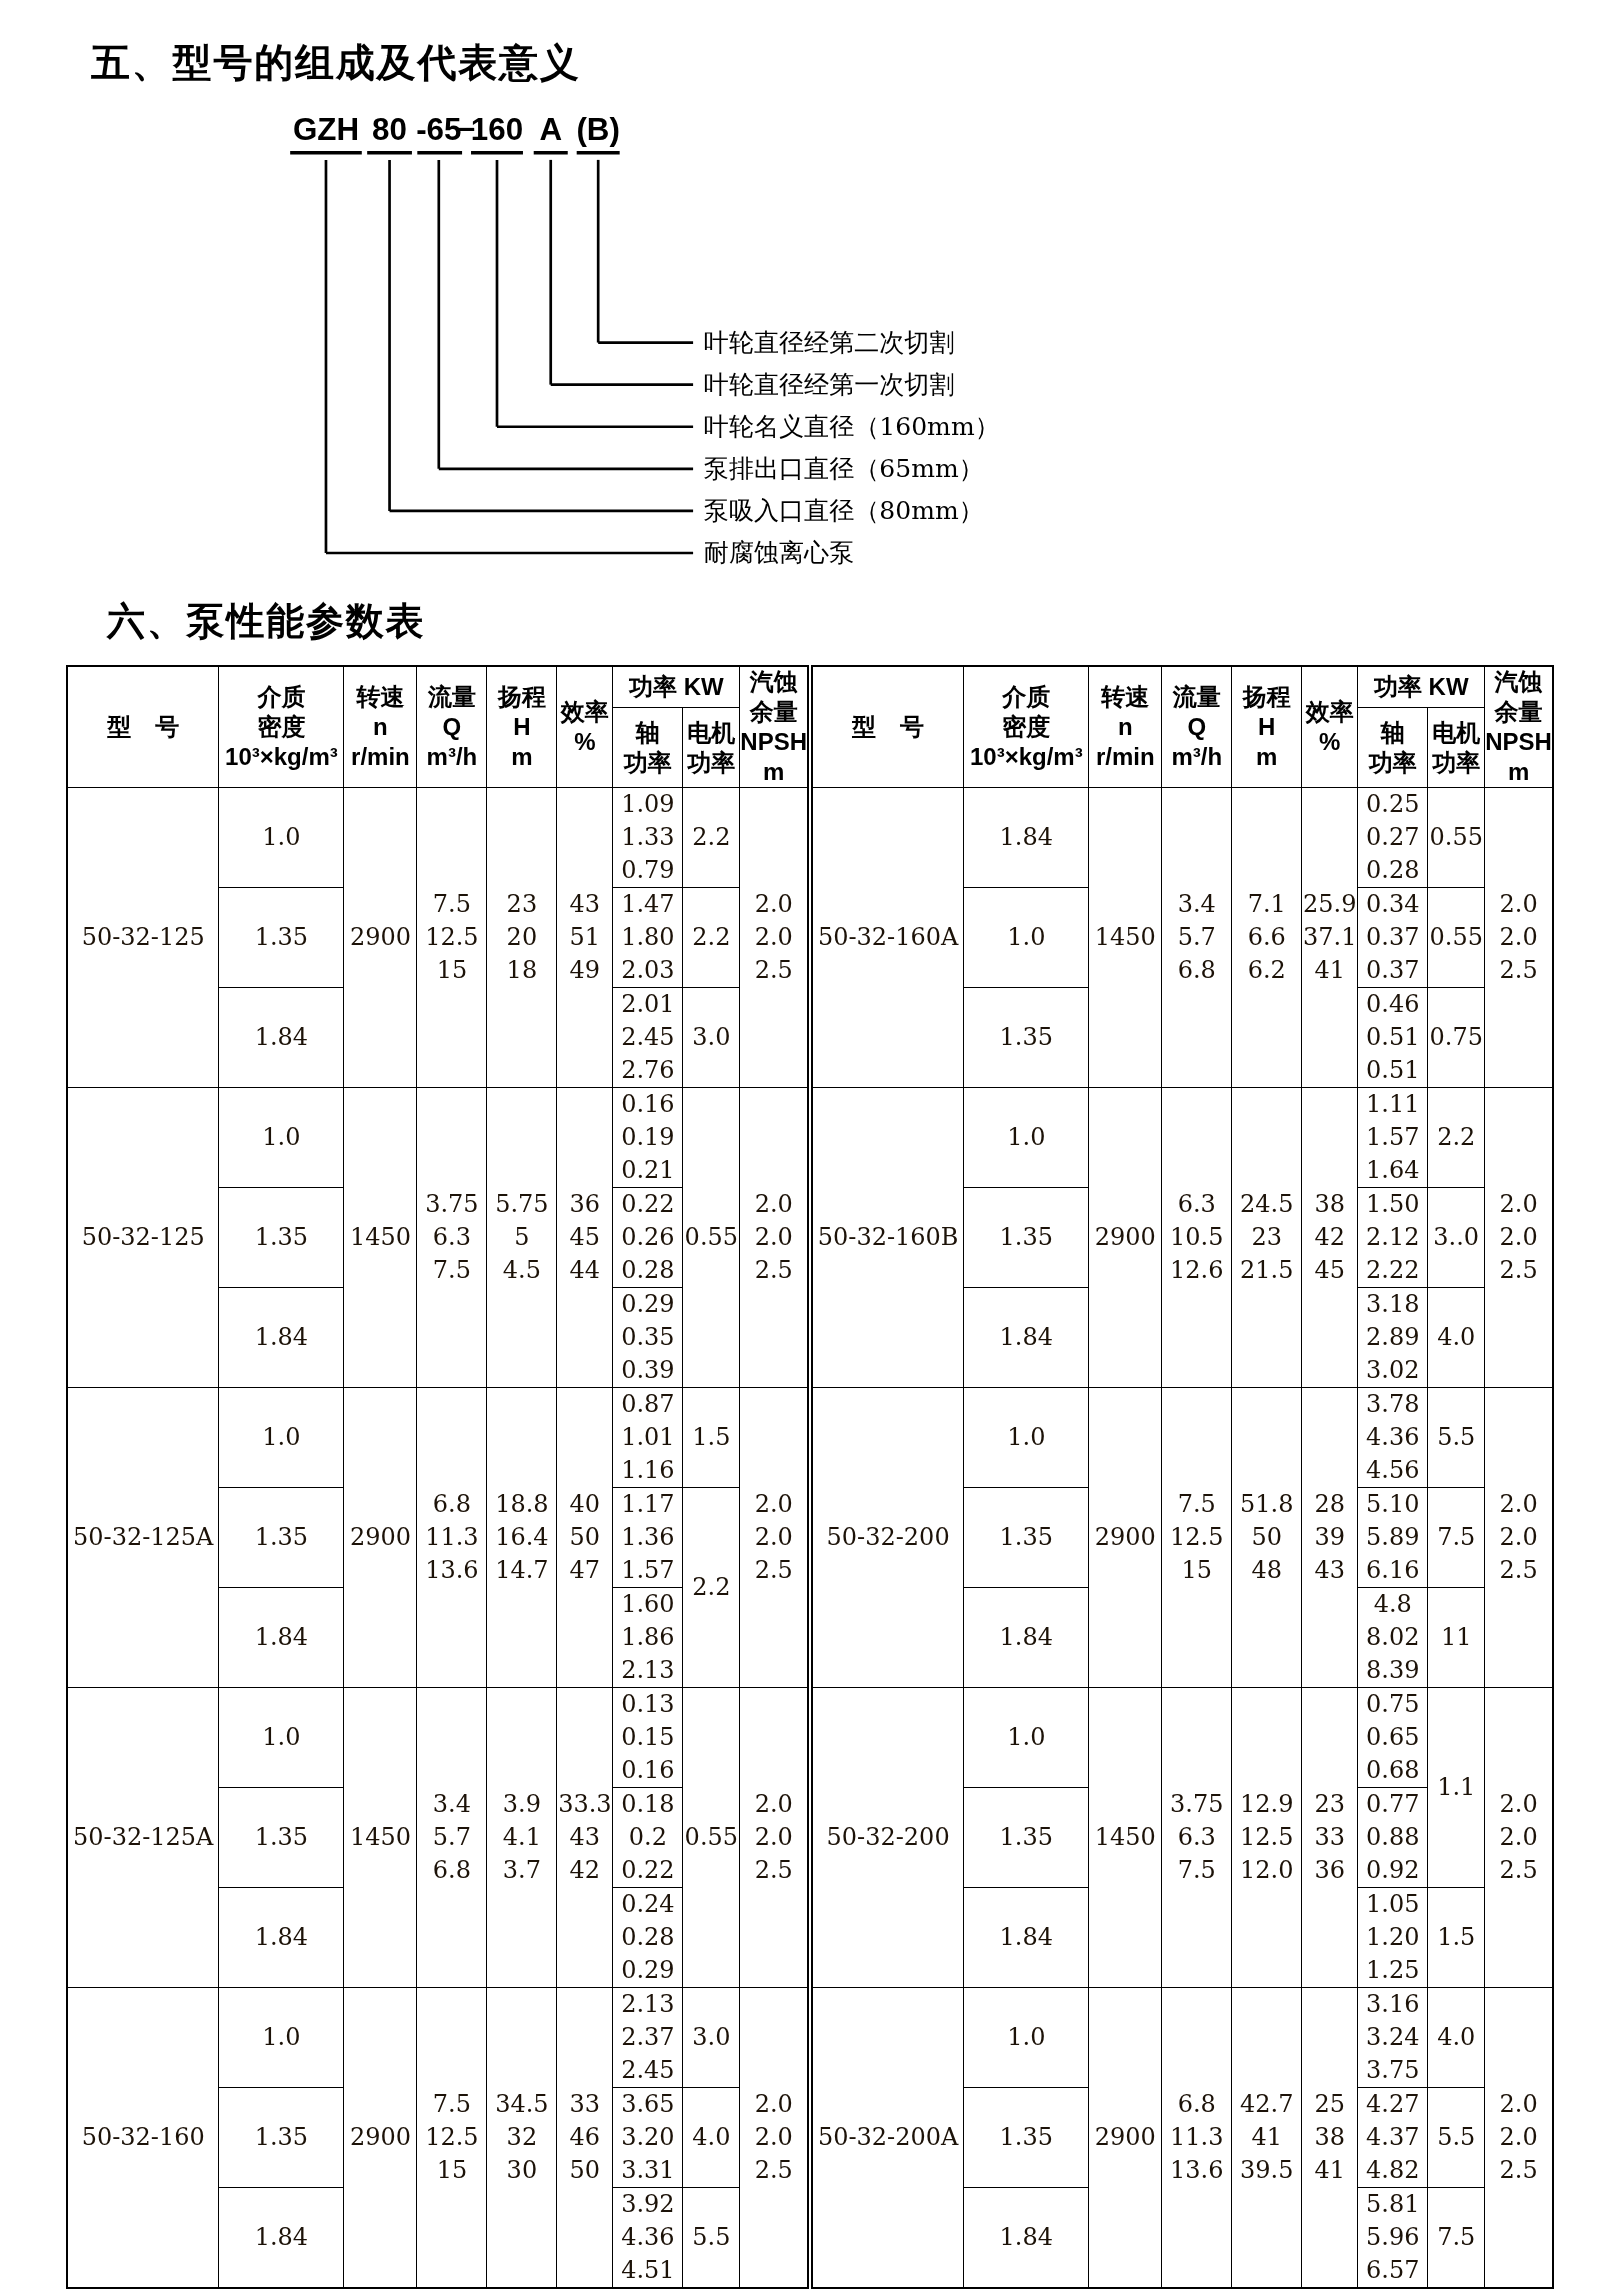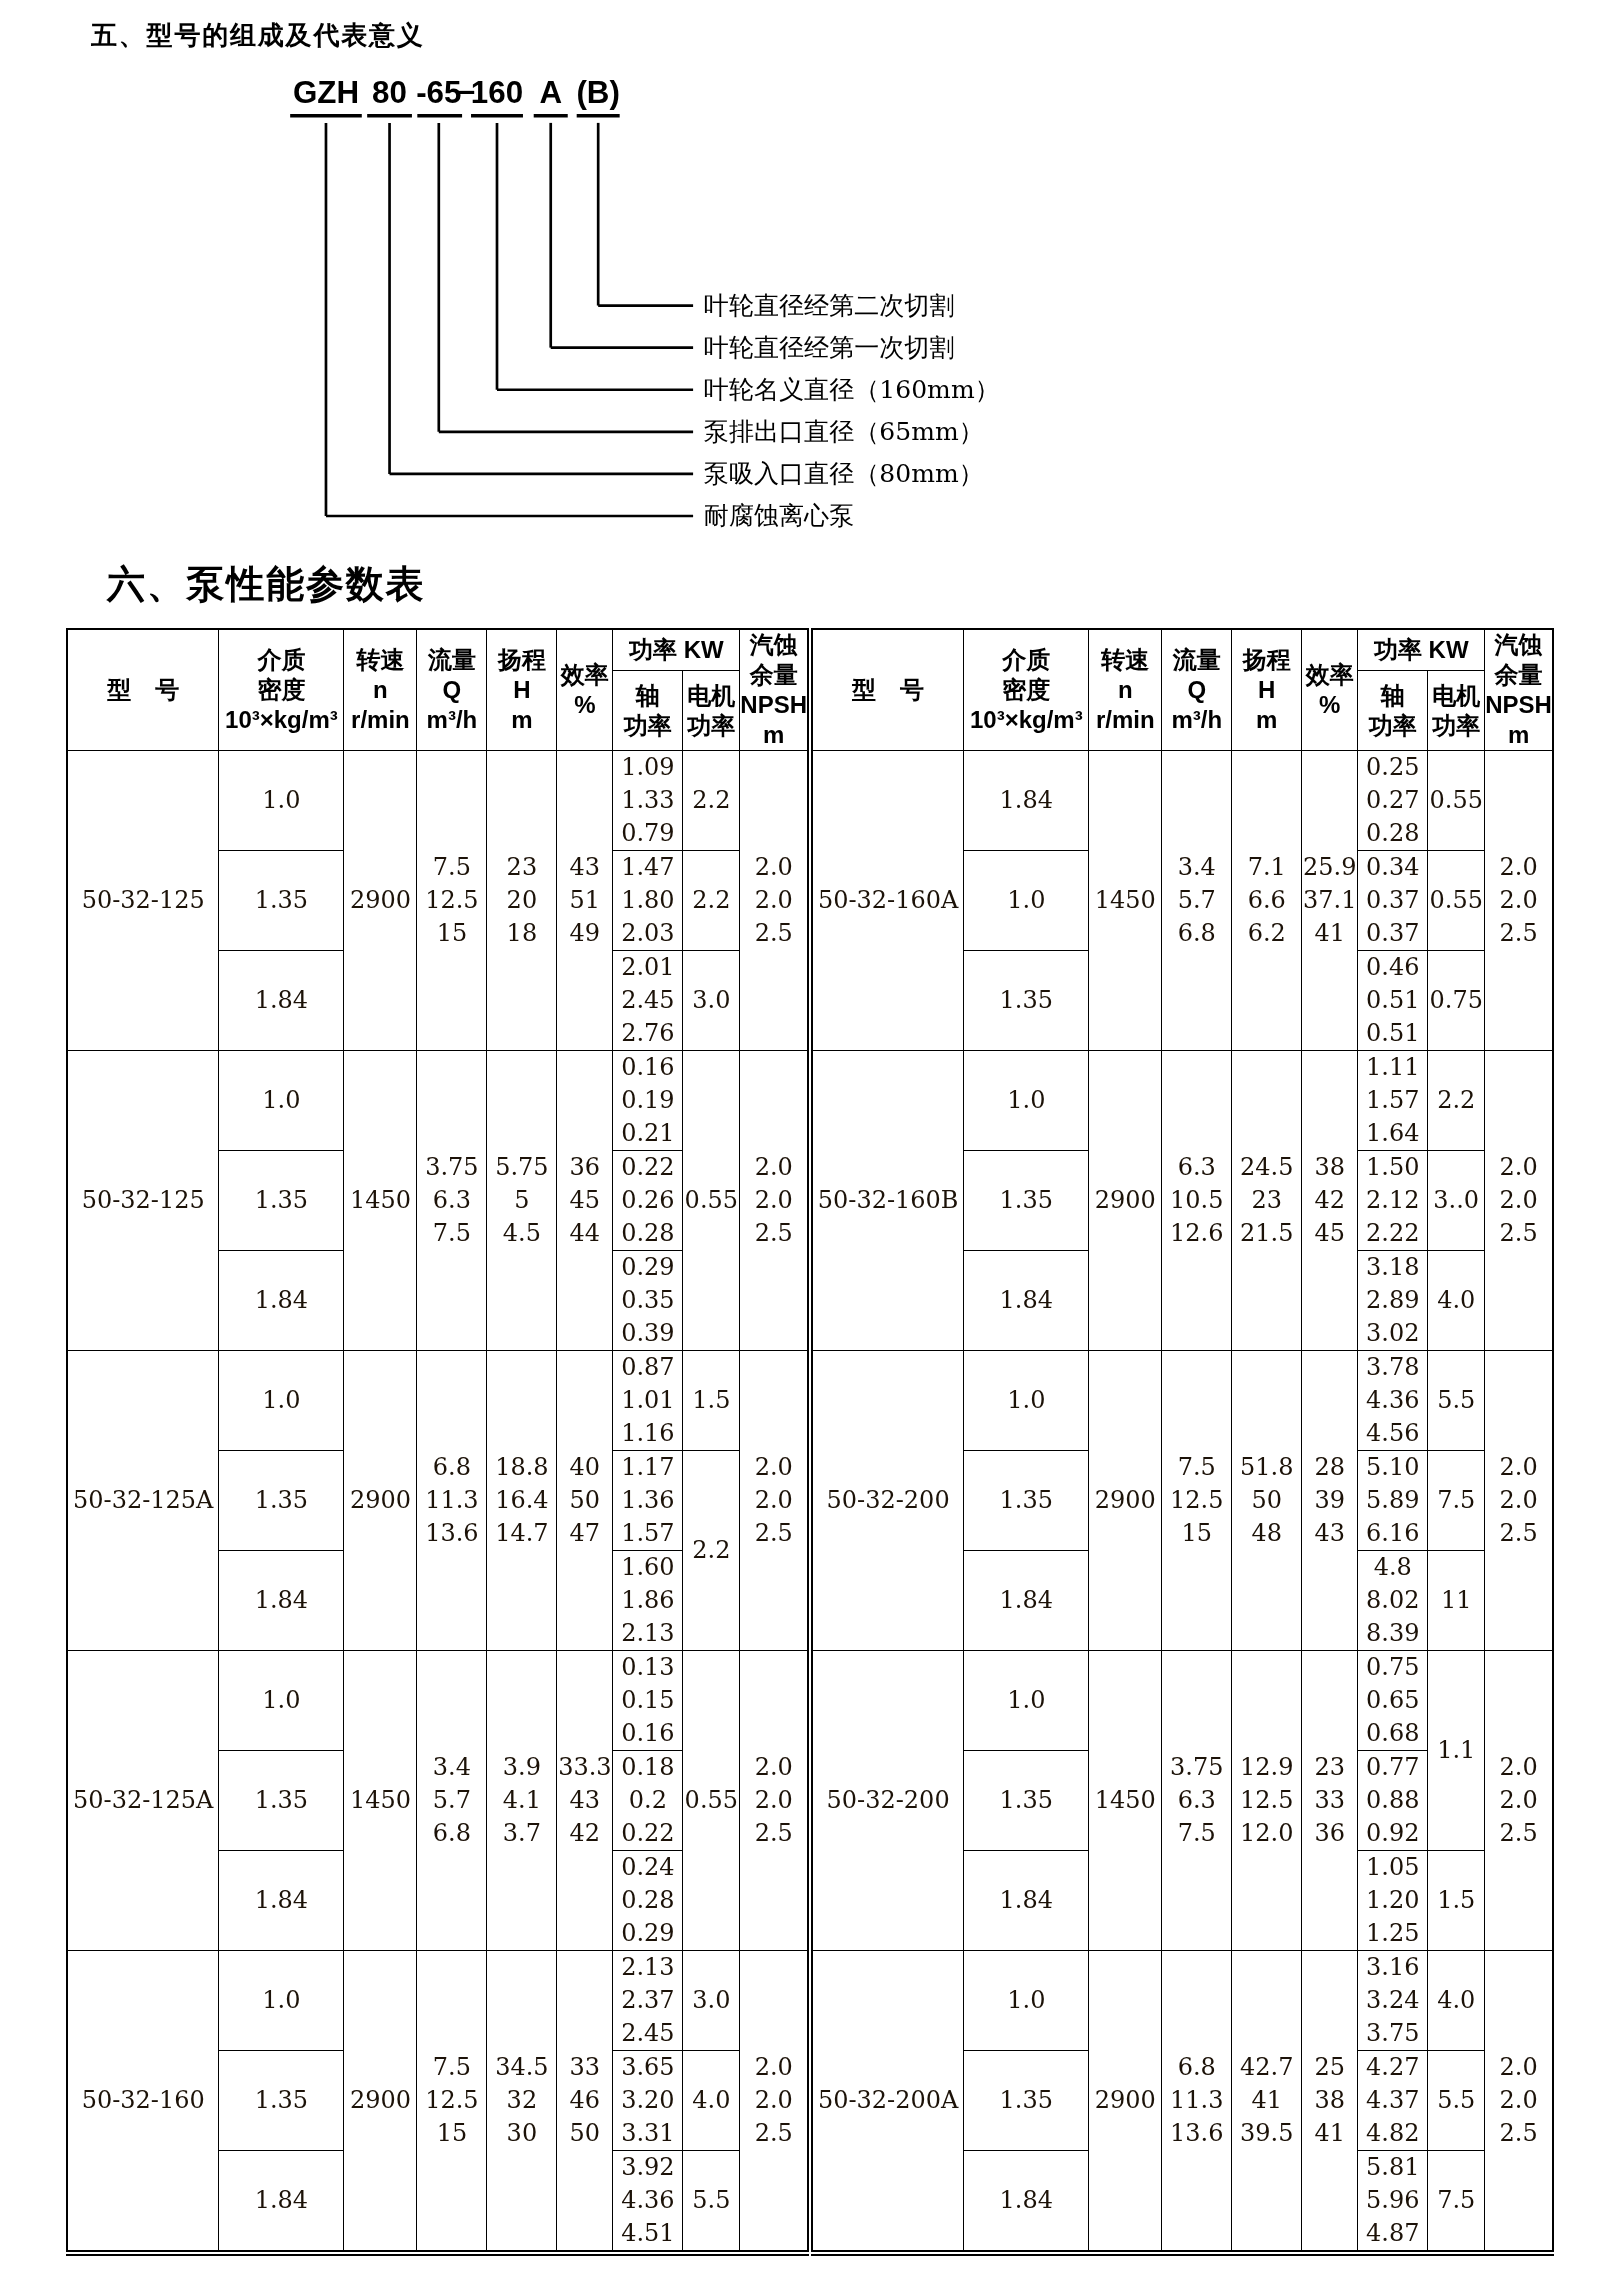--- a/index.html
+++ b/index.html
@@ -8,21 +8,21 @@
     box-sizing:border-box;
     padding:16px 66px 27px 66px;
     font-family:"Liberation Sans", sans-serif;
     color:#111;
   }
   .sec-title{
     font-family:"Liberation Sans", sans-serif;
     font-weight:700;
     color:#000;
   }
-  #title1{font-size:26px; margin:2px 0 0 25px; letter-spacing:1.8px;}
+  #title1{font-size:39px; margin:20px 0 0 25px; letter-spacing:1.8px;}
   #title2{font-size:38px; margin:9px 0 18px 41px; letter-spacing:1.8px;font-family:Liberation Mono, monospace;}
   #nomenclature{display:block; margin:9px 0 0 0;}
   .code-text{
     font-family:"Liberation Sans", sans-serif;
     font-size:35px; font-weight:600; fill:#000;
   }
   .diagram-label{
     font-family:"DejaVu Serif", serif;
     font-size:28px; fill:#000;
   }
@@ -537,19 +537,19 @@
           <td class="band-cell">1.35</td>
           <td class="band-cell">4.27
 4.37
 4.82</td>
           <td rowspan="1" class="band-cell">5.5</td>
         </tr>
         <tr class="body-row">
           <td class="band-cell">1.84</td>
           <td class="band-cell">5.81
 5.96
-4.87</td>
+6.57</td>
           <td rowspan="1" class="band-cell">7.5</td>
         </tr>
       </tbody>
     </table>
 </div>
 
 
 </body></html>

